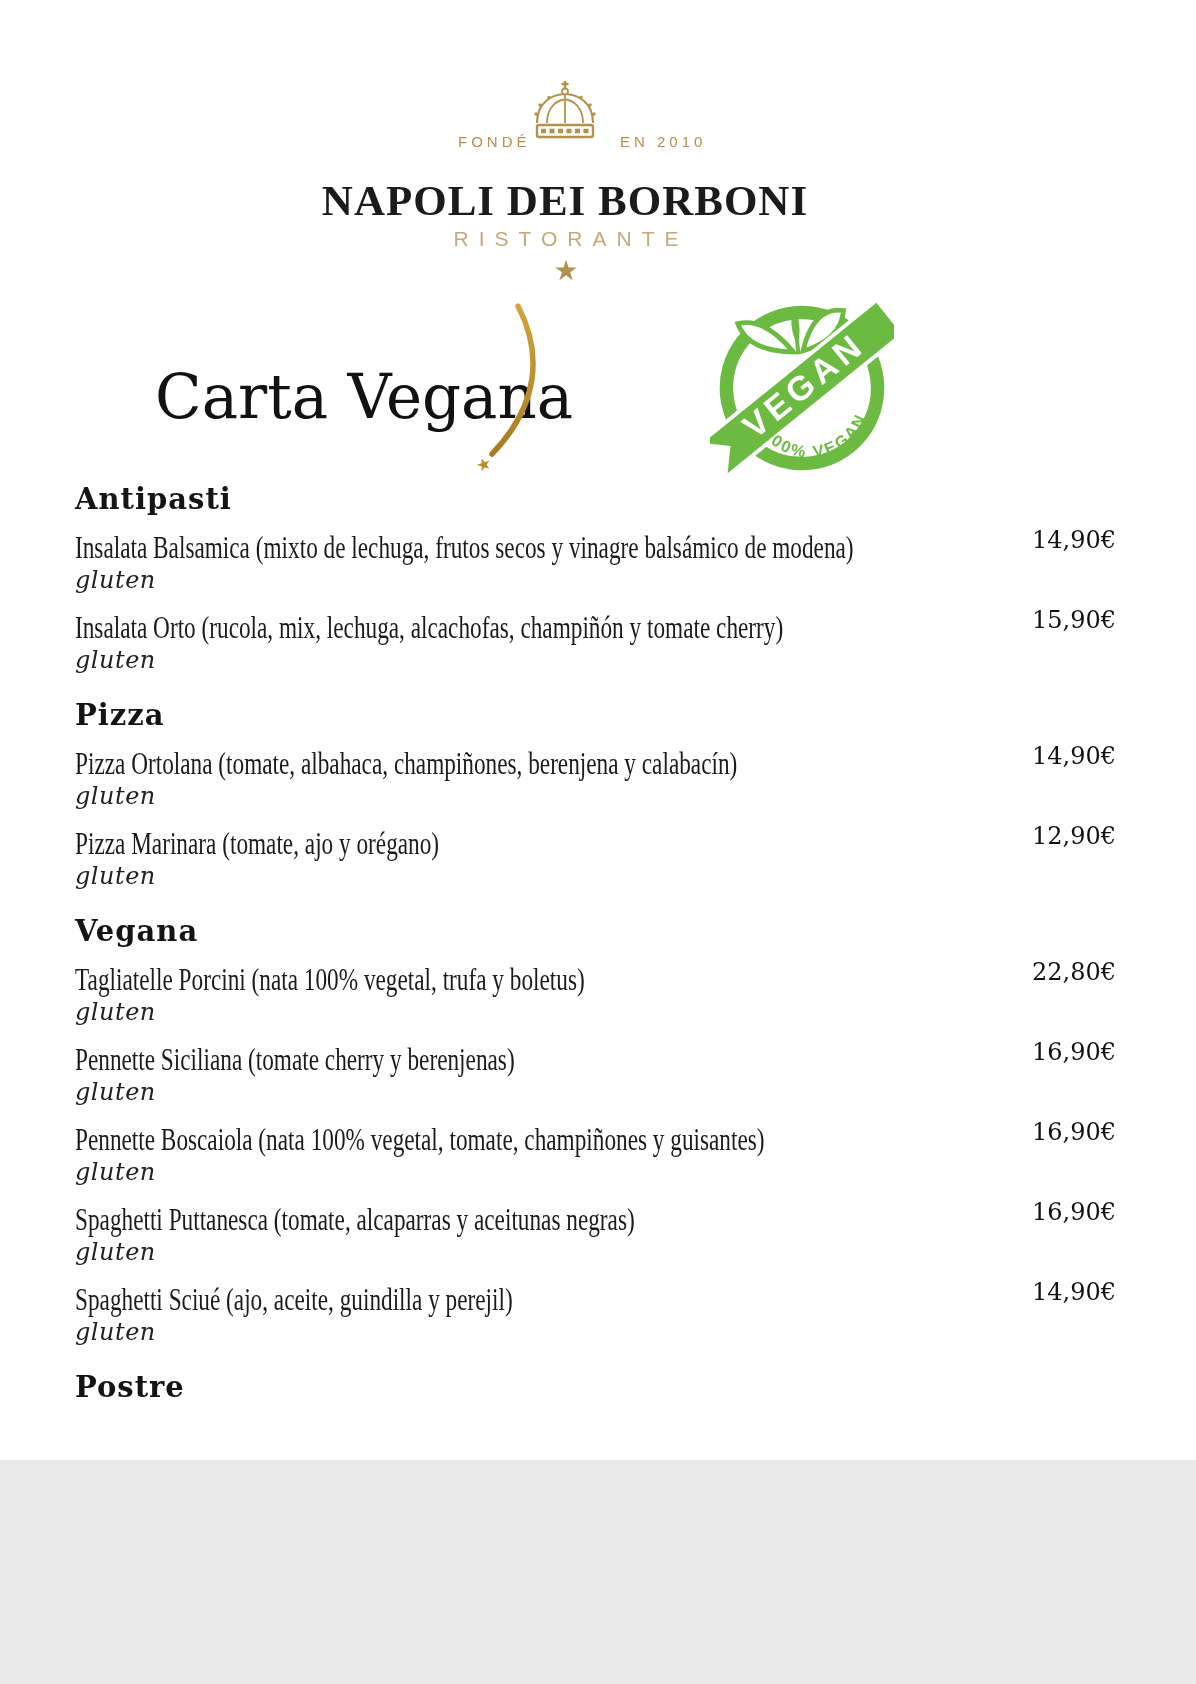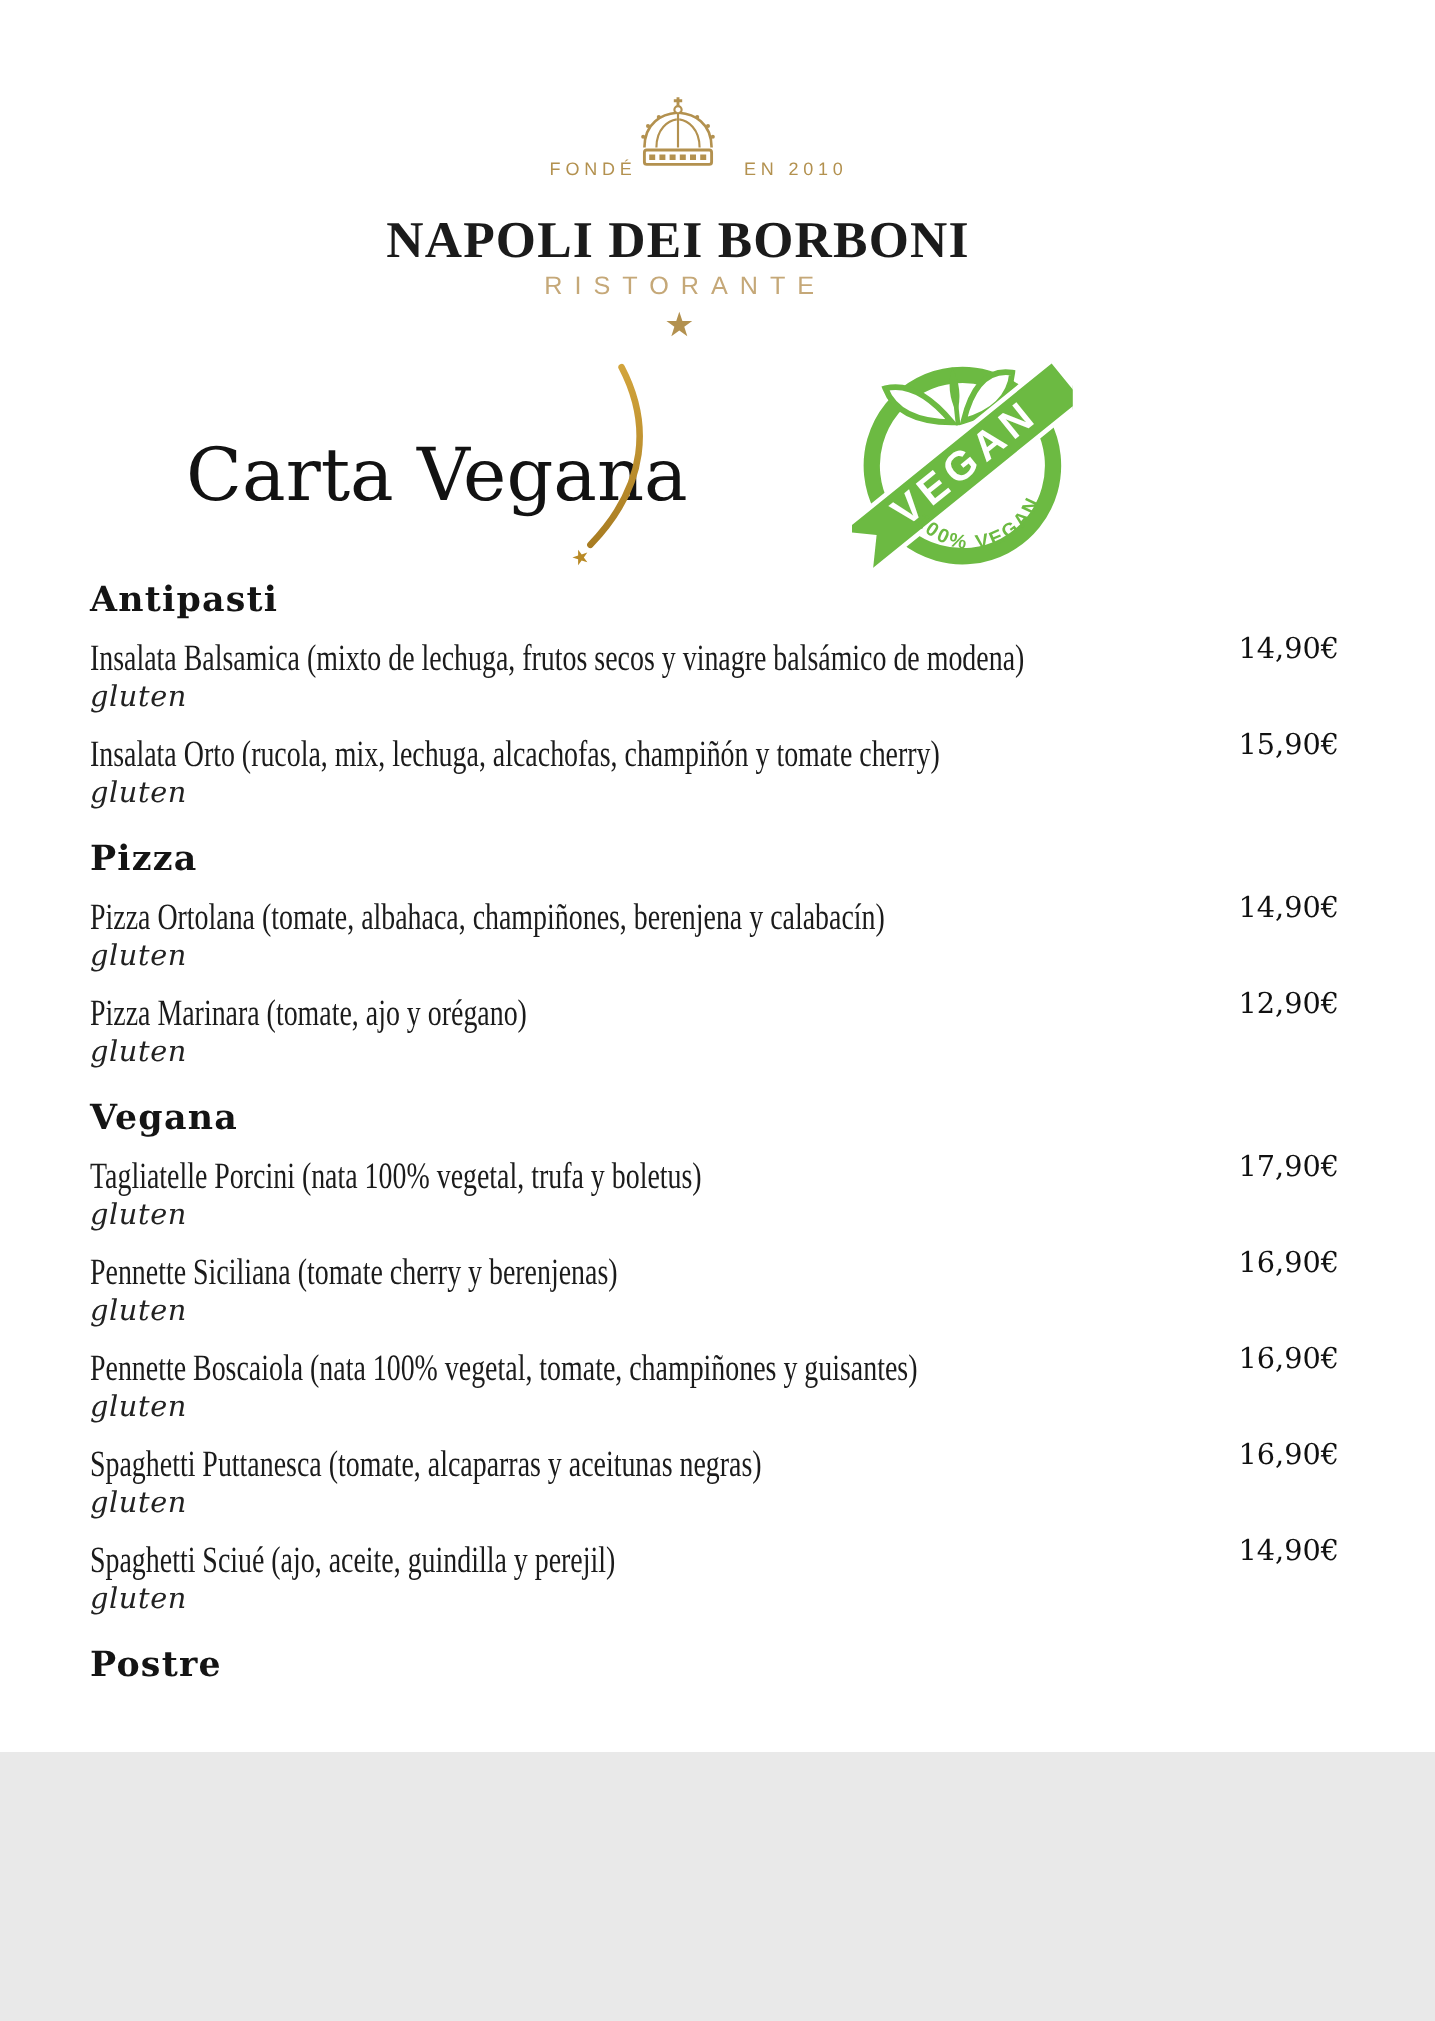--- a/index.html
+++ b/index.html
@@ -177,21 +177,21 @@
     <span class="item-note">gluten</span>
   </div>
 </div>
   </div>
 
   <div class="section">
     <h2 class="section-title">Vegana</h2>
     <div class="items">
   <div class="menu-item">
     <span class="item-name">Tagliatelle Porcini (nata 100% vegetal, trufa y boletus)</span>
-    <span class="item-price">17,90€</span>
+    <span class="item-price">22,80€</span>
     <span class="item-note">gluten</span>
   </div>
 
   <div class="menu-item">
     <span class="item-name">Pennette Siciliana (tomate cherry y berenjenas)</span>
     <span class="item-price">16,90€</span>
     <span class="item-note">gluten</span>
   </div>
 
   <div class="menu-item">

